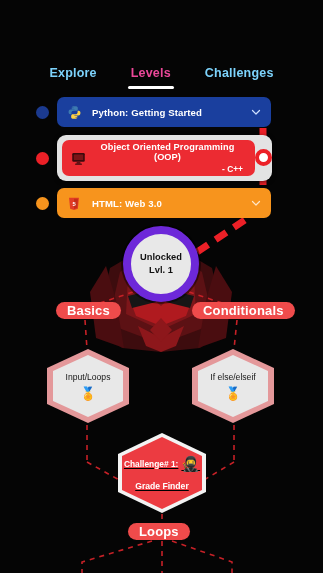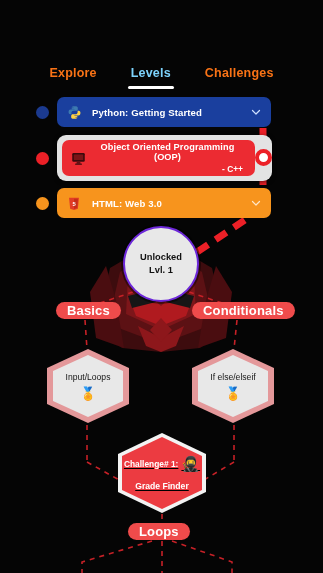--- a/index.html
+++ b/index.html
@@ -32,29 +32,29 @@
     height: 30px;
     display: flex;
     justify-content: center;
     align-items: flex-start;
     gap: 30px;
     z-index: 40;
   }
   .tab {
     font-size: 12.5px;
     font-weight: bold;
-    color: #f97316;
+    color: #7dd3fc;
     letter-spacing: 0.2px;
     padding: 0 2px;
     cursor: pointer;
     position: relative;
     white-space: nowrap;
   }
   .tab.active {
-    color: #7dd3fc;
+    color: #ec4899;
     text-align: right;
   }
   .tab.active .tab-underline {
     display: block;
   }
   .tab-underline {
     display: none;
     position: absolute;
     left: 50%;
     transform: translateX(-50%);
@@ -212,21 +212,21 @@
     cursor: pointer;
   }
 
   .unlocked-circle {
     left: 123px;
     top: 226px;
     width: 76px;
     height: 76px;
     border-radius: 50%;
     background: #e8e8e8;
-    border: 2px solid #6d28d9;
+    border: 8px solid #6d28d9;
     box-sizing: border-box;
     display: flex;
     flex-direction: column;
     align-items: center;
     justify-content: center;
     box-shadow: 0 0 0 2px rgba(0,0,0,0.45);
   }
   .unlocked-circle span {
     font-size: 9.3px;
     font-weight: bold;

